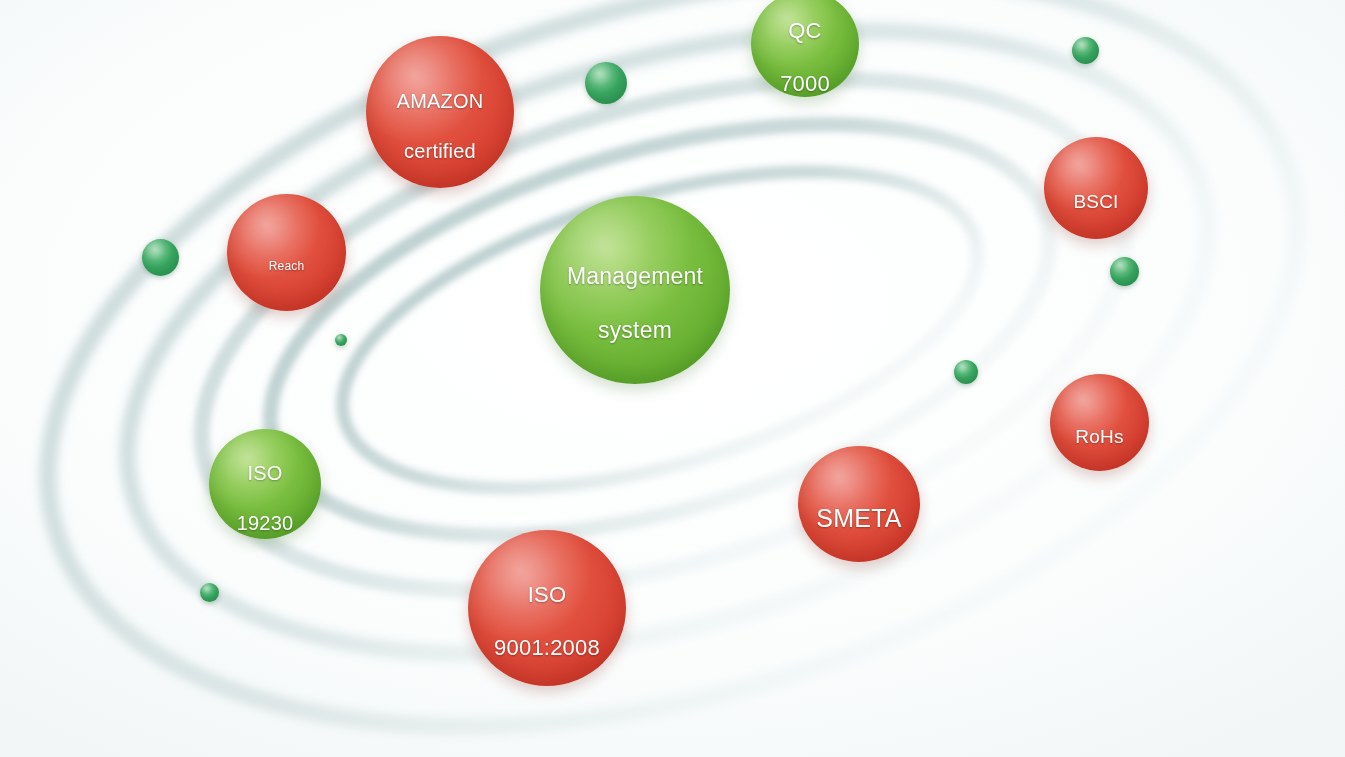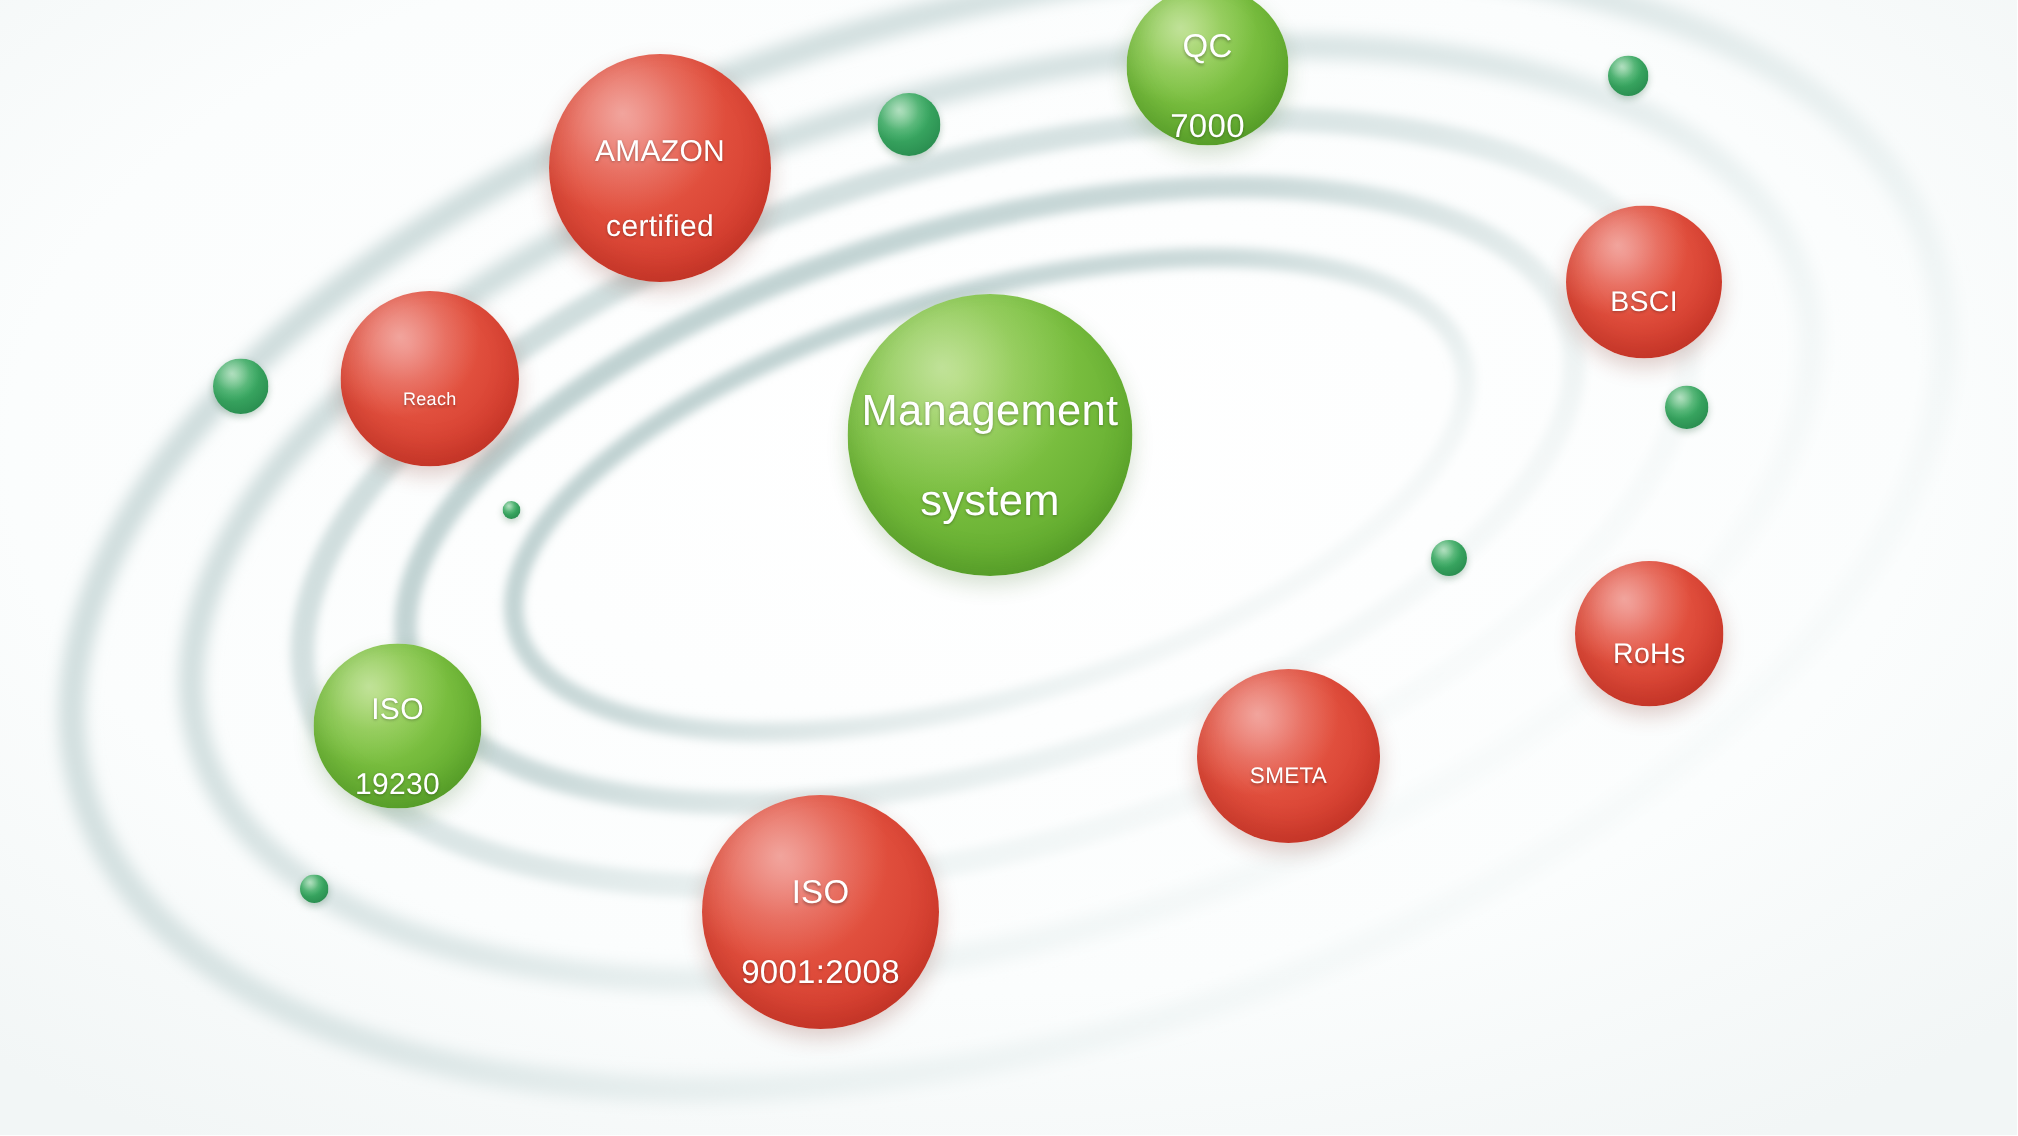--- a/index.html
+++ b/index.html
@@ -63,28 +63,28 @@
   }
   .dot {
     position: absolute;
     border-radius: 50%;
     background:
       radial-gradient(circle at 34% 27%, rgba(255,255,255,0.52) 0%, rgba(255,255,255,0.10) 32%, rgba(255,255,255,0) 52%),
       radial-gradient(circle at 40% 32%, #63c07f 0%, #3aa862 40%, #2a8e50 78%, #1f7743 100%);
     box-shadow: 0 2px 5px rgba(30,90,50,0.28);
   }
   
-  #bubble-management { left: 565px; top: 196px; width: 190px; height: 188px; font-size: 29px; }
+  #bubble-management { left: 540px; top: 196px; width: 190px; height: 188px; font-size: 23px; }
   #bubble-amazon     { left: 366px; top: 36px;  width: 148px; height: 152px; font-size: 20px; justify-content: center; }
   #bubble-qc8000     { left: 751px; top: -9px;  width: 108px; height: 106px; font-size: 22px; }
   #bubble-bsci       { left: 1044px; top: 137px; width: 104px; height: 102px; font-size: 19px; }
   #bubble-reach      { left: 227px; top: 194px; width: 119px; height: 117px; font-size: 12px; }
   #bubble-iso14001   { left: 209px; top: 429px; width: 112px; height: 110px; font-size: 20px; }
   #bubble-iso9001    { left: 468px; top: 530px; width: 158px; height: 156px; font-size: 22px; }
-  #bubble-smeta      { left: 798px; top: 446px; width: 122px; height: 116px; font-size: 15px; }
+  #bubble-smeta      { left: 798px; top: 446px; width: 122px; height: 116px; font-size: 25px; }
   #bubble-rohs       { left: 1050px; top: 374px; width: 99px; height: 97px; font-size: 19px; }
 </style>
 </head>
 <body>
 
 <div id="stage">
 
   <svg id="orbit-svg" viewBox="0 0 1345 757" aria-hidden="true">
     <defs>
       <linearGradient id="ringFade" x1="0.08" y1="0.05" x2="0.96" y2="0.96">

